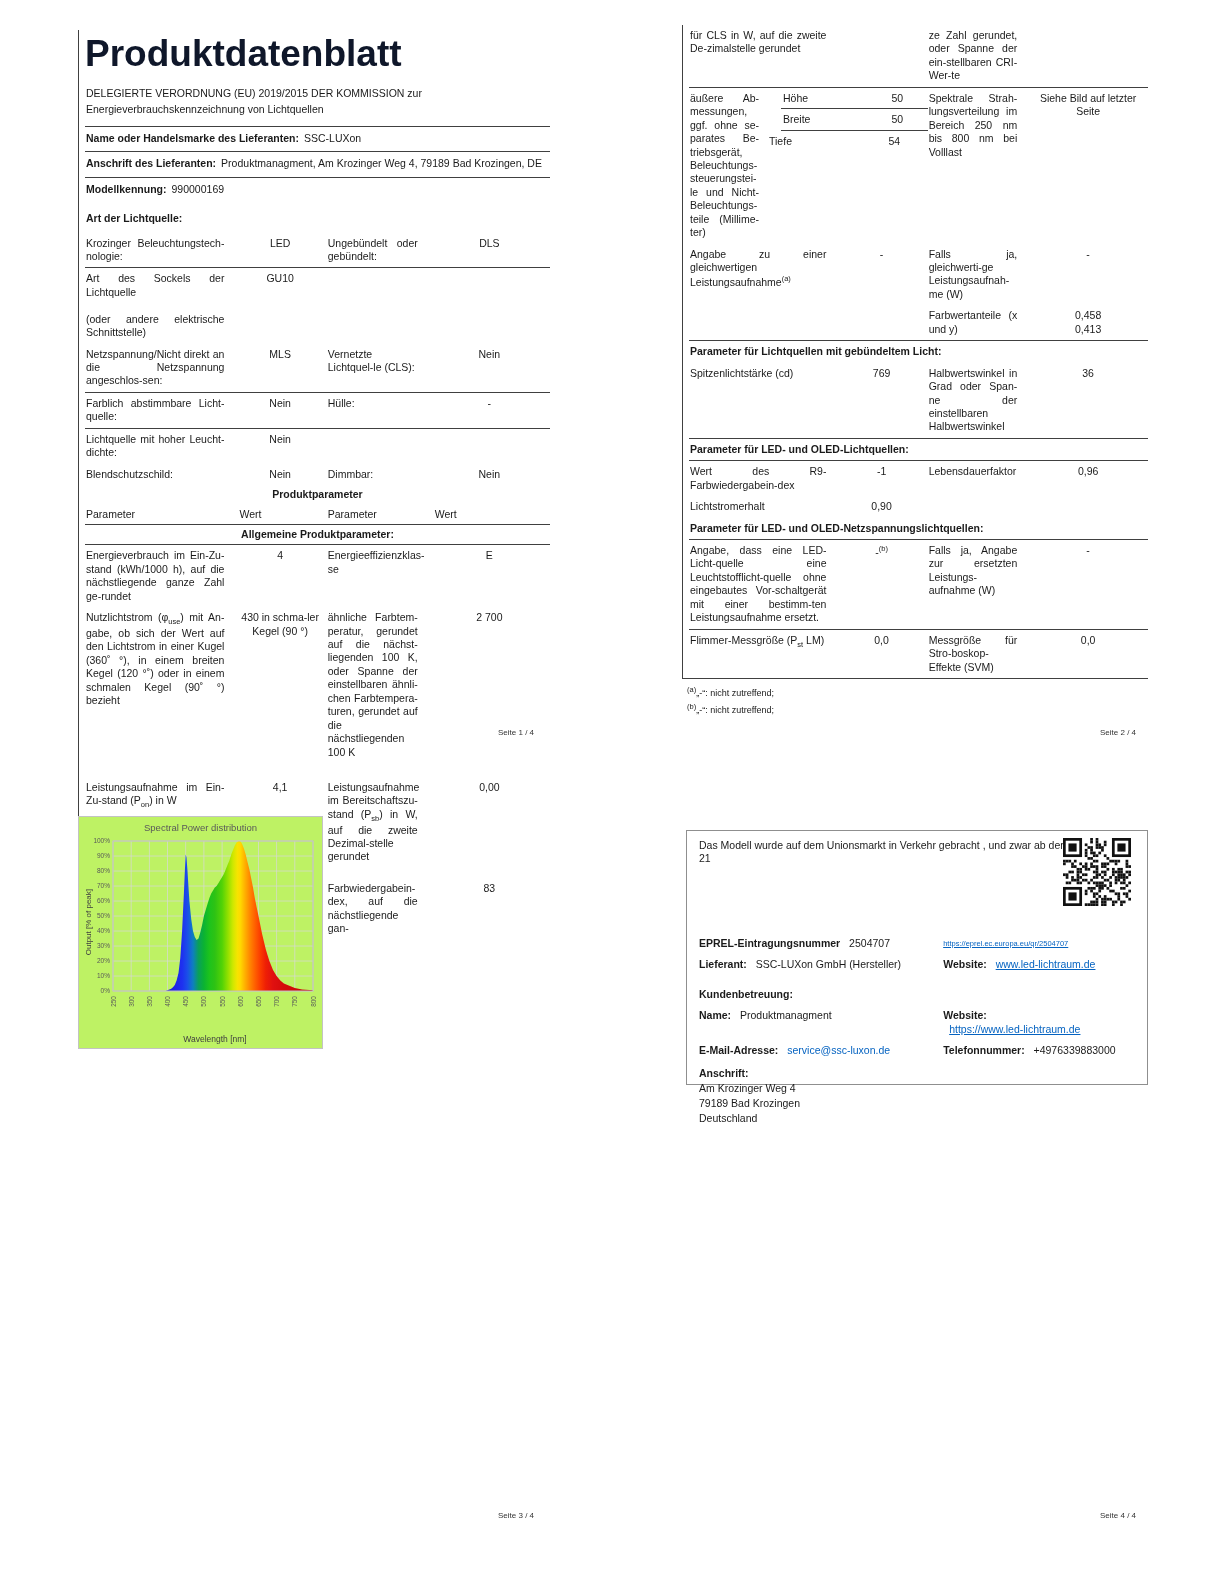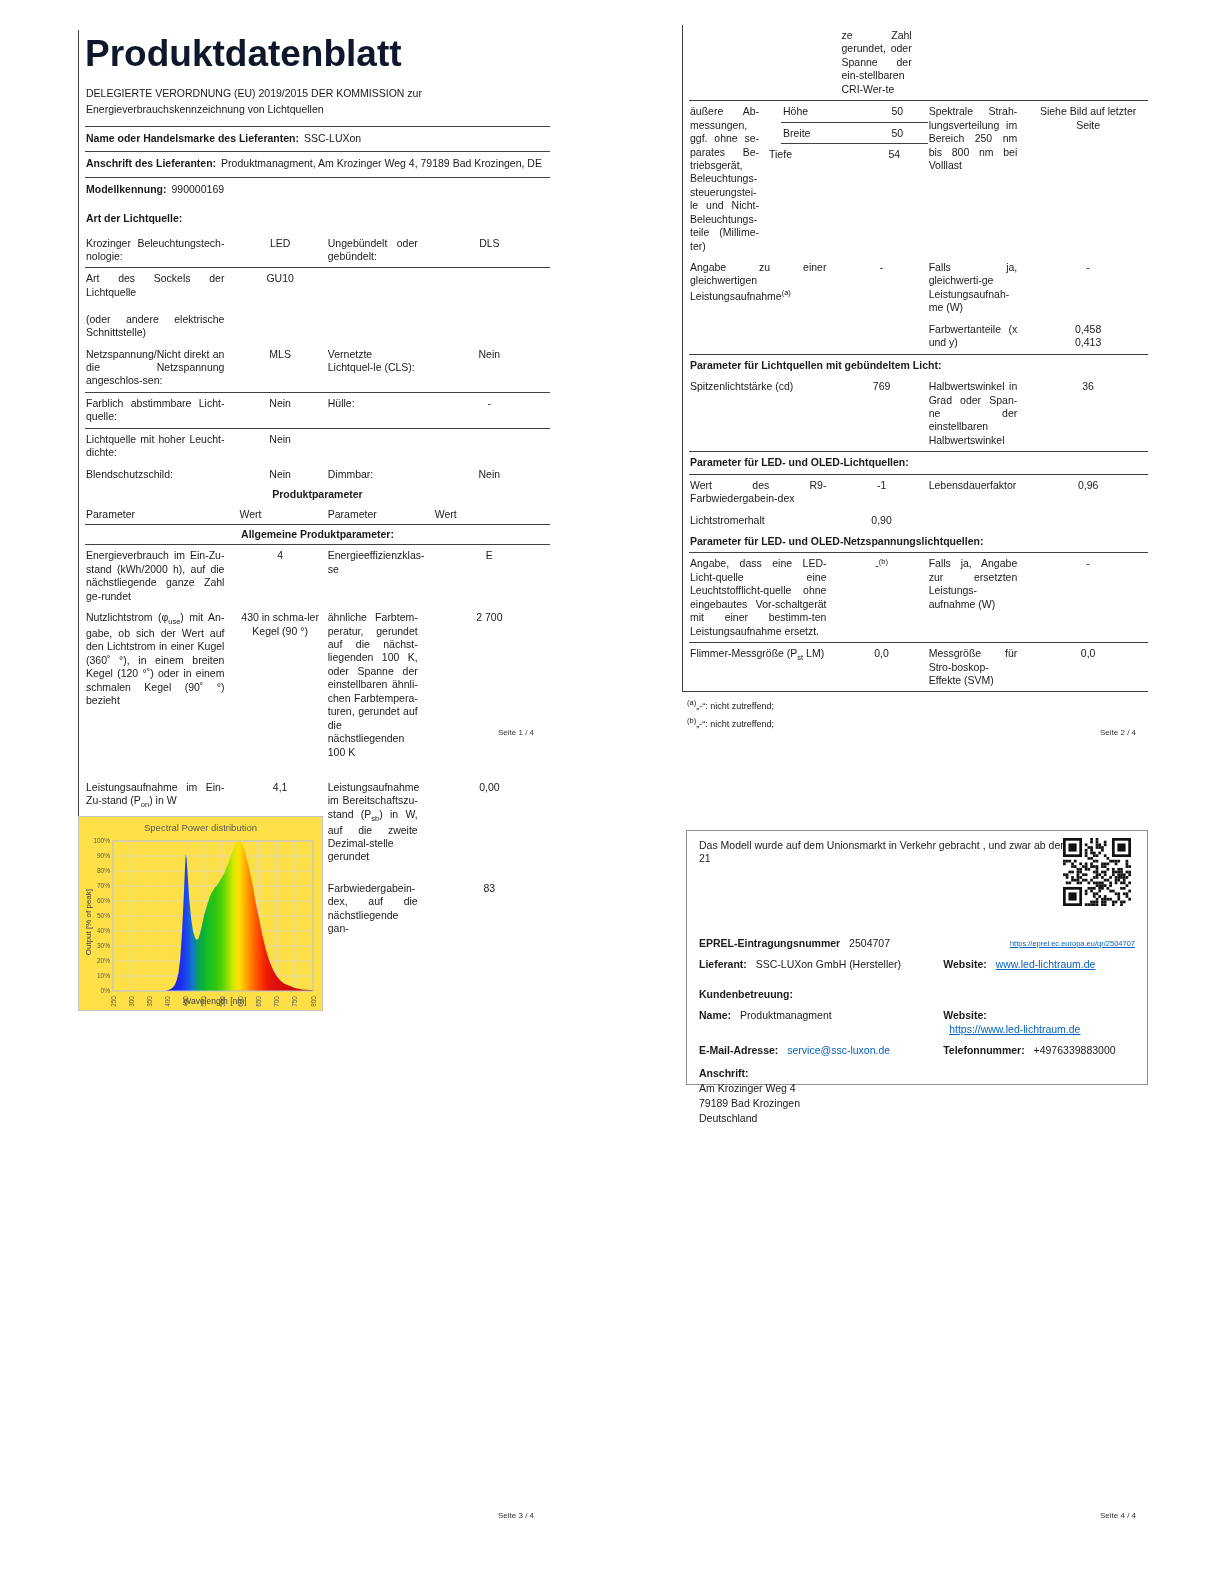--- a/index.html
+++ b/index.html
@@ -32,35 +32,35 @@
   .rowB{display:grid;grid-template-columns:17% 35% 23% 25%;}
   .rowB>div{padding:4px 6px 4px 1px;box-sizing:border-box;}
   .dims{padding:0 !important;}
   .dimrow{display:grid;grid-template-columns:58% 42%;padding:4px 0 3px 2px;}
   .dimrow.underl{border-bottom:1px solid #404040;margin-left:14px;}
   .footnotes{margin-top:6px;padding-left:5px;font-size:9px;}
   .footnotes div{margin-bottom:3px;}
   
   .pgfoot{position:absolute;font-size:8px;color:#333;}
   
-  .chartbox{position:absolute;left:78px;top:816px;width:245px;height:195px;border:1px solid #c3c3c3;box-sizing:border-box;background:#fde047;}
+  .chartbox{position:absolute;left:78px;top:816px;width:245px;height:233px;border:1px solid #c3c3c3;box-sizing:border-box;background:#bef264;}
   .ctitle{position:absolute;top:5px;left:0;width:100%;text-align:center;font-size:9.5px;color:#595959;}
   .ylab{position:absolute;left:-65px;top:100px;width:150px;text-align:center;font-size:8px;color:#404040;transform:rotate(-90deg);}
   .xlab{position:absolute;bottom:3px;left:36px;width:200px;text-align:center;font-size:8.5px;color:#404040;}
   #plot{position:absolute;left:2px;top:18px;}
   
   .p4box{position:absolute;left:686px;top:830px;width:462px;height:255px;border:1px solid #8f8f8f;box-sizing:border-box;padding:8px 12px;font-size:10.5px;}
   .p4intro{width:372px;}
   .qr{position:absolute;right:16px;top:7px;width:68px;height:68px;}
   .p4row{display:grid;grid-template-columns:56% 44%;align-items:start;}
   .p4label{font-weight:bold;}
   .p4val{margin-left:6px;}
   a.lnk{color:#0563c1;text-decoration:underline;cursor:pointer;}
   a.lnk.nound{text-decoration:none;}
-  .eprel-link{display:block;text-align:right;font-size:7.5px;margin-top:2px;}
+  .eprel-link{display:block;font-size:7.5px;margin-top:2px;}
   .w2{display:inline-block;width:160px;word-break:break-all;vertical-align:top;}
   .addr{margin-top:8px;}
   .addr div{line-height:1.45;}
 </style>
 </head>
 <body>
 
 <div class="canvas">
 
   <div class="page p1">
@@ -118,21 +118,21 @@
     <div class="bandc">Produktparameter</div>
     <div class="grid4 hdr">
       <div>Parameter</div>
       <div>Wert</div>
       <div>Parameter</div>
       <div>Wert</div>
     </div>
     <div class="bandc bt bb">Allgemeine Produktparameter:</div>
 
     <div class="grid4 row">
-      <div class="cp">Energieverbrauch im Ein-Zu-stand (kWh/2000 h), auf die nächstliegende ganze Zahl ge-rundet</div>
+      <div class="cp">Energieverbrauch im Ein-Zu-stand (kWh/1000 h), auf die nächstliegende ganze Zahl ge-rundet</div>
       <div class="cv">4</div>
       <div class="cp2">Energieeffizienzklas-se</div>
       <div class="cv">E</div>
     </div>
     <div class="grid4 row">
       <div class="cp">Nutzlichtstrom (φ<sub>use</sub>) mit An-gabe, ob sich der Wert auf den Lichtstrom in einer Kugel (360˚ °), in einem breiten Kegel (120 °˚) oder in einem schmalen Kegel (90˚ °) bezieht</div>
       <div class="cv">430 in schma-ler Kegel (90 °)</div>
       <div class="cp2">ähnliche Farbtem-peratur, gerundet auf die nächst-liegenden 100 K, oder Spanne der einstellbaren ähnli-chen Farbtempera-turen, gerundet auf die nächstliegenden 100 K</div>
       <div class="cv">2 700</div>
     </div>
@@ -146,20 +146,21 @@
       <div class="cp">Leistungsaufnahme im vernetz-ten Bereitschaftsbetrieb (P<sub>net</sub>)</div>
       <div class="cv">-</div>
       <div class="cp2">Farbwiedergabein-dex, auf die nächstliegende gan-</div>
       <div class="cv">83</div>
     </div>
   </div>
 
   <div class="page p2">
     <div class="p2tbl">
       <div class="grid4 row">
+        <div class="cp">für CLS in W, auf die zweite De-zimalstelle gerundet</div>
         <div class="cv"></div>
         <div class="cp2">ze Zahl gerundet, oder Spanne der ein-stellbaren CRI-Wer-te</div>
         <div class="cv"></div>
       </div>
 
       <div class="rowB bt">
         <div class="cp" style="padding-right:8px !important;">äußere Ab-messungen, ggf. ohne se-parates Be-triebsgerät, Beleuchtungs-steuerungstei-le und Nicht-Beleuchtungs-teile (Millime-ter)</div>
         <div class="dims">
           <div class="dimrow underl">
             <div>Höhe</div>

